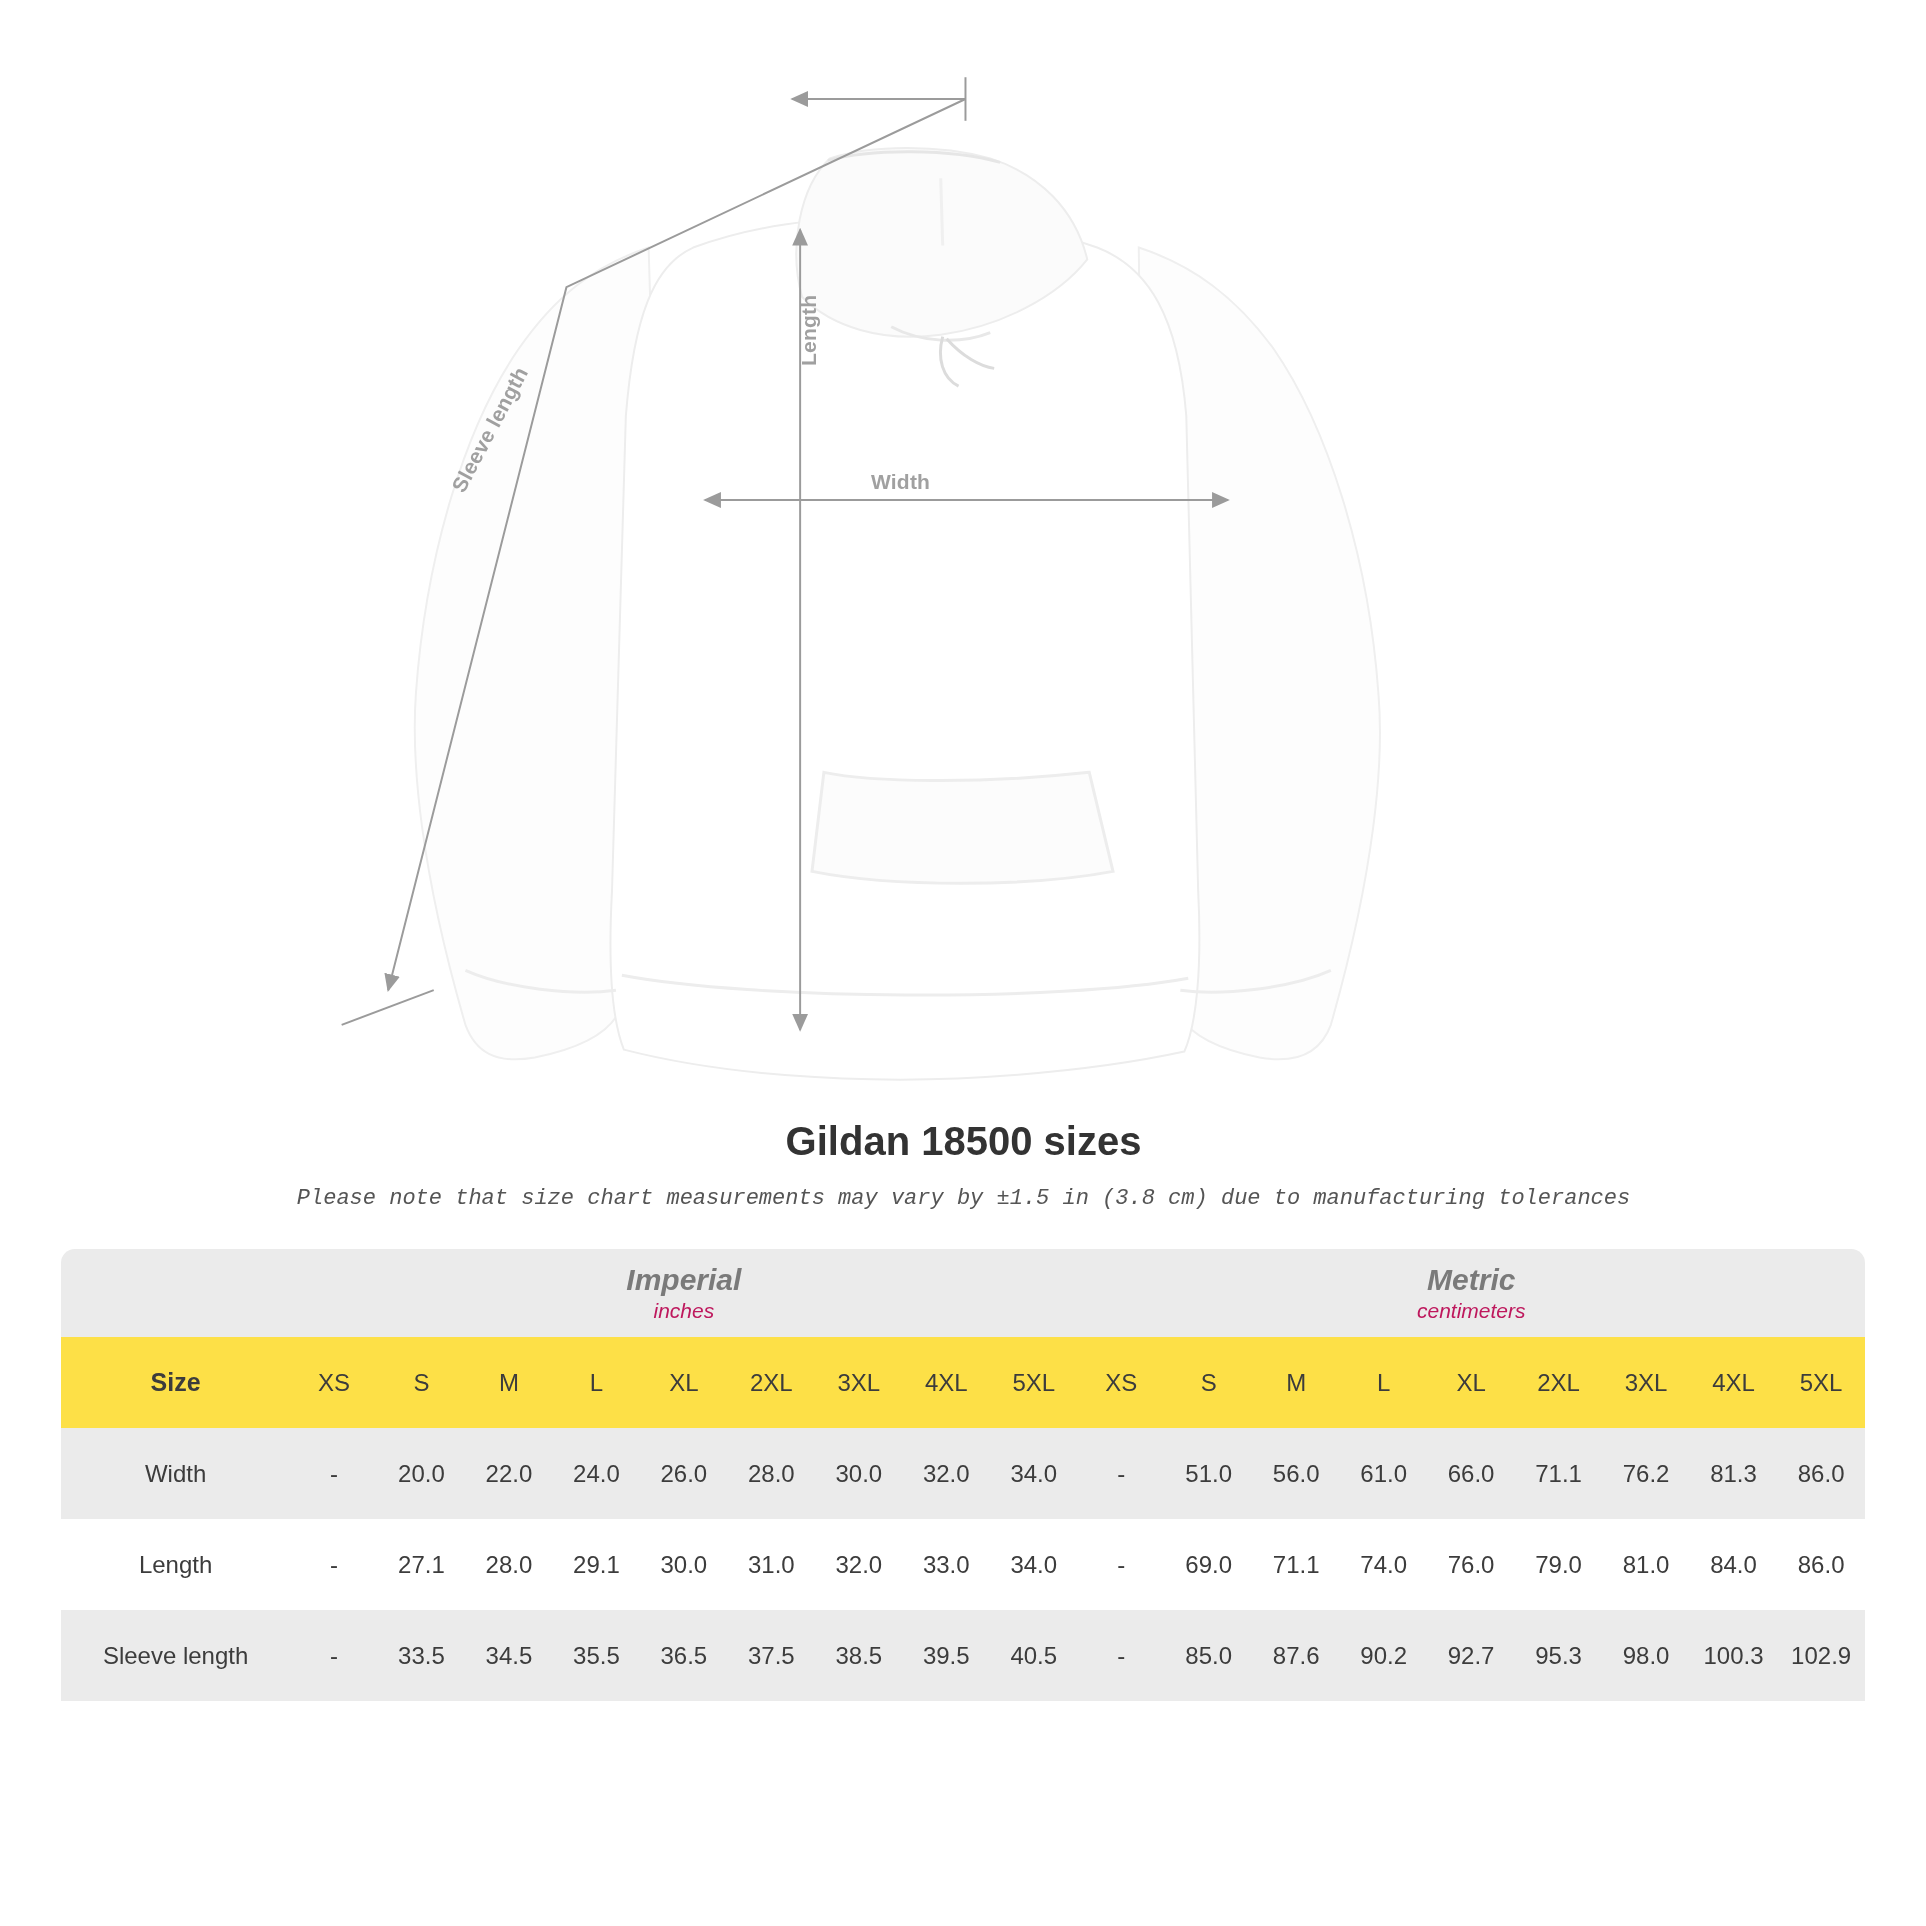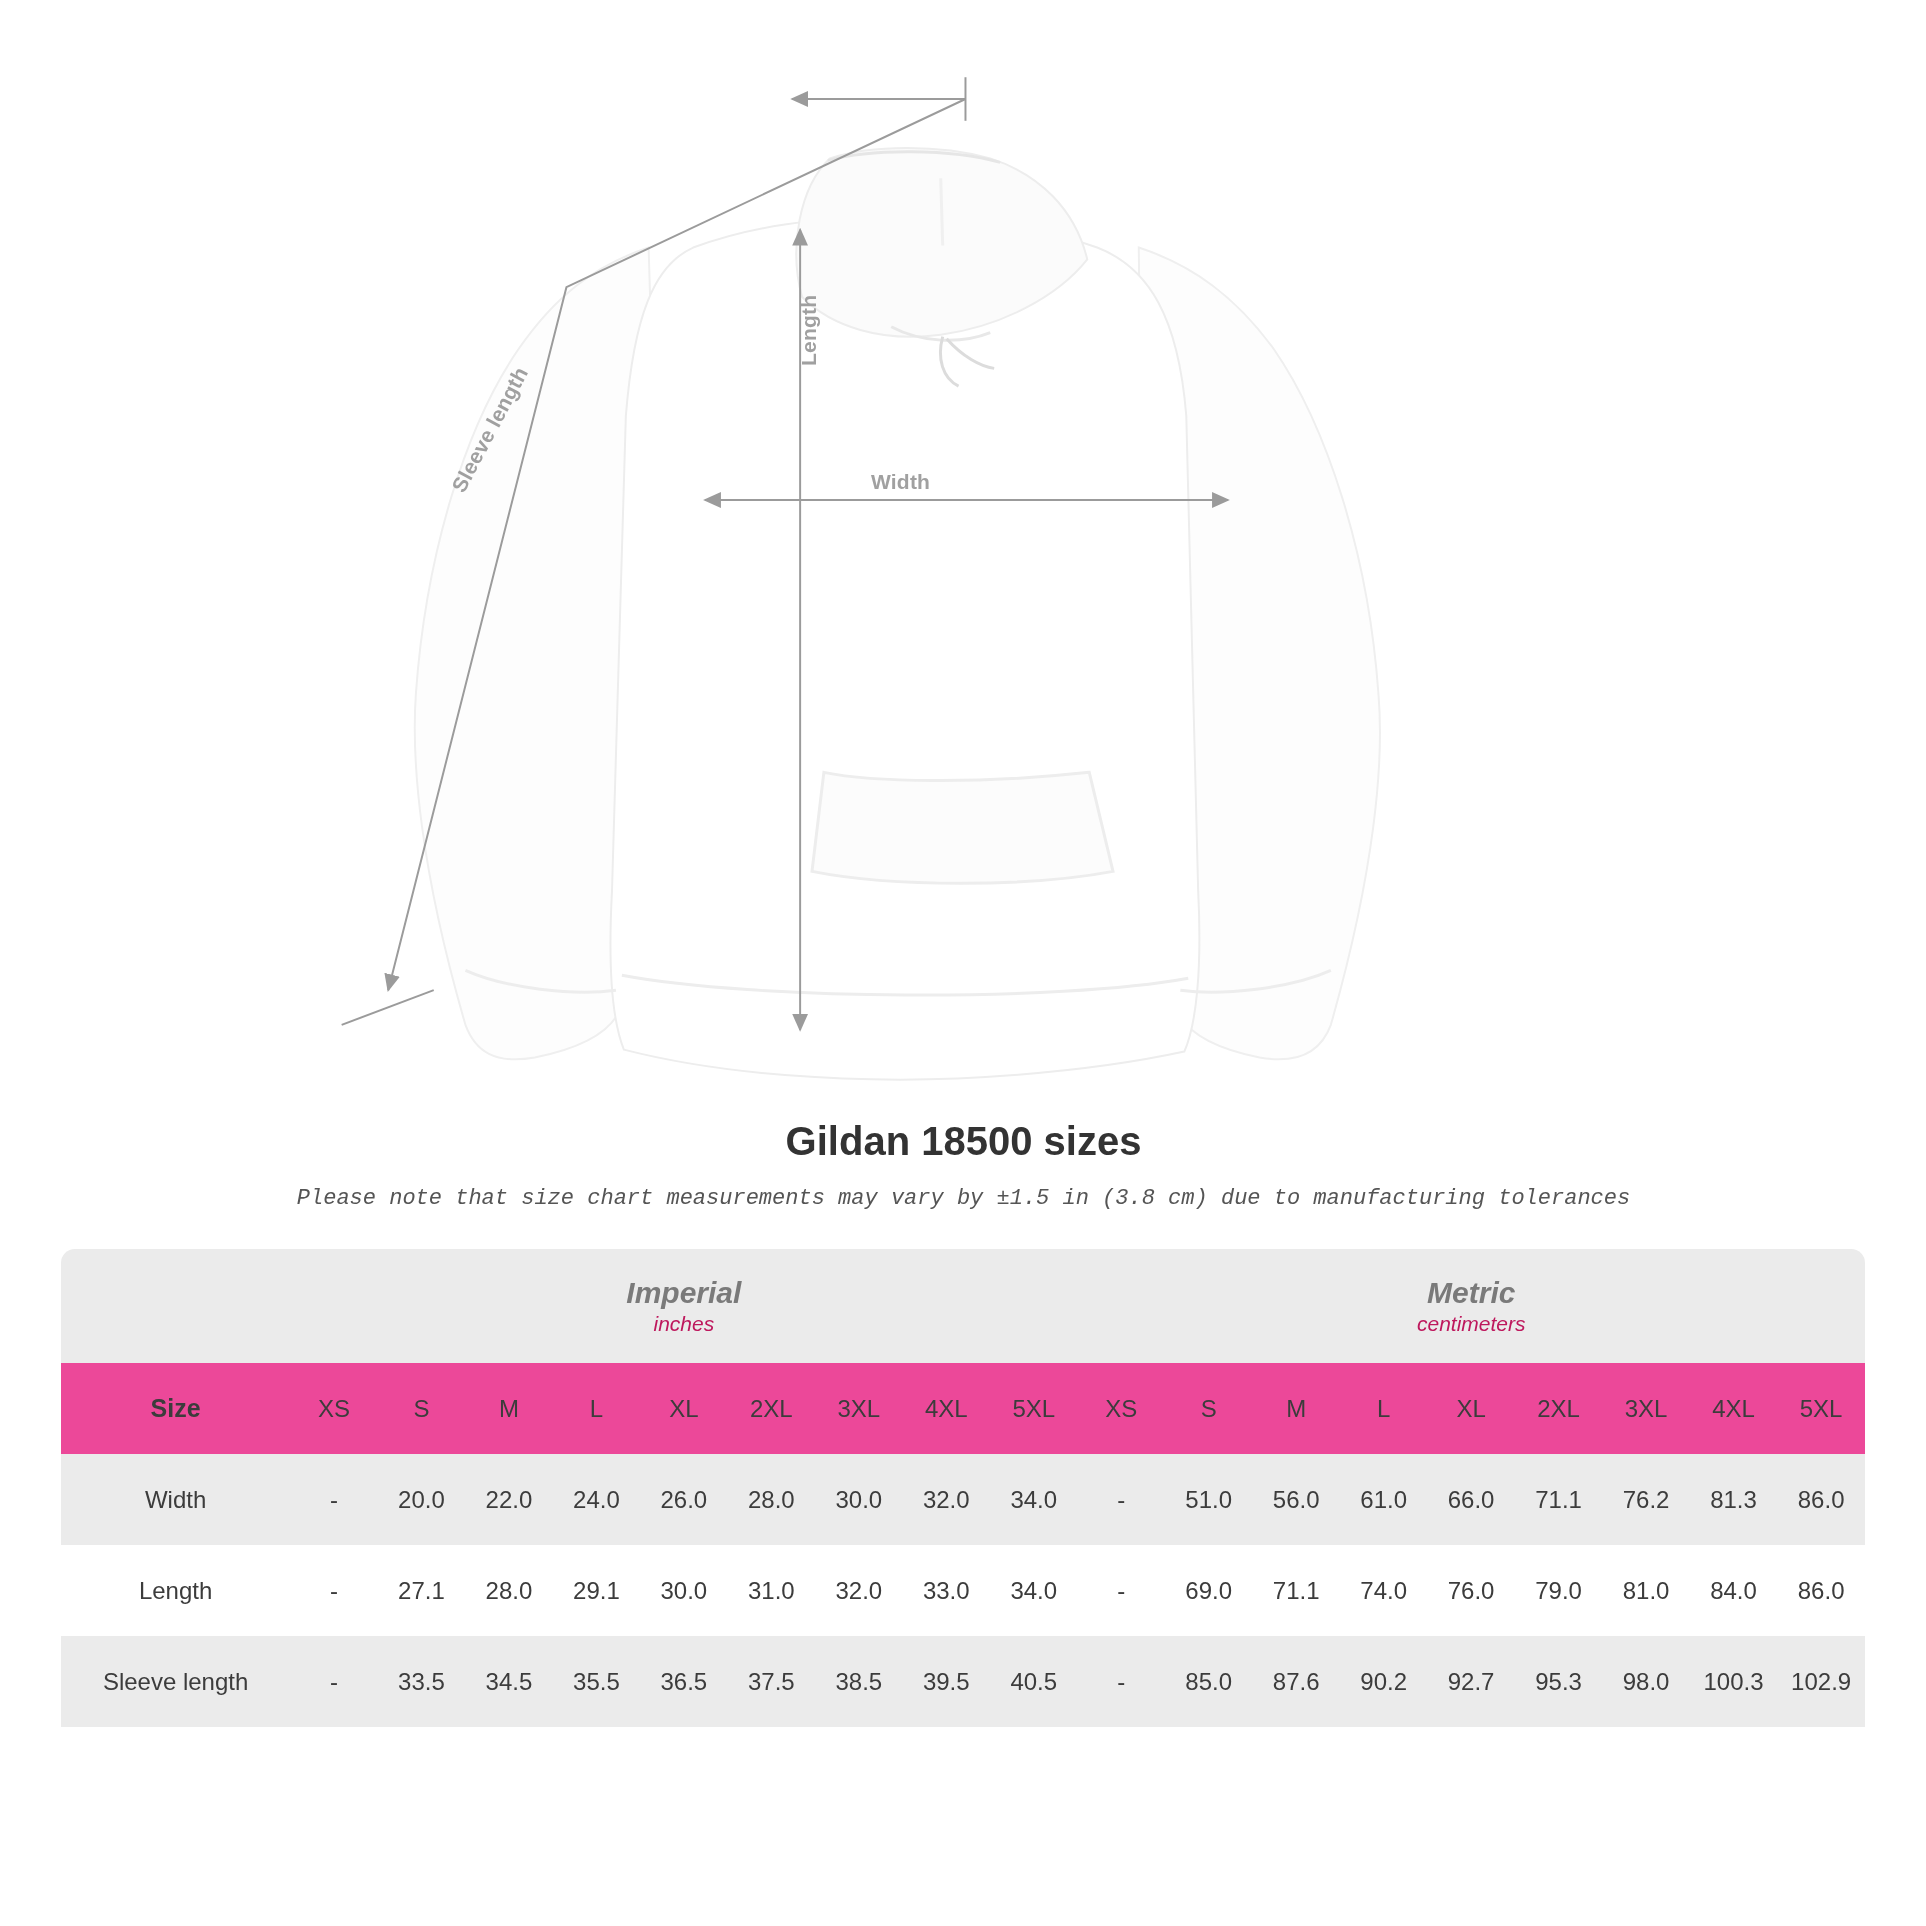--- a/index.html
+++ b/index.html
@@ -84,42 +84,42 @@
   table.size-table th {
     text-align: center;
     vertical-align: middle;
     font-size: 24px;
     color: #3c3c3c;
     font-weight: normal;
     border: 0;
     padding: 0;
   }
   .unit-head {
-    height: 114px;
+    height: 88px;
     background: #ebebeb;
   }
   .unit-head .unit-main {
     font-size: 30px;
     font-weight: bold;
     font-style: italic;
     color: #7a7a7a;
     line-height: 1.18;
   }
   .unit-head .unit-sub {
     font-size: 21px;
     font-style: italic;
     color: #be185d;
     line-height: 1.3;
   }
   .corner-cell {
     background: #ebebeb;
   }
   .hdr-row td {
     height: 91px;
-    background: #ec4899;
+    background: #fde047;
     font-weight: bold;
     color: #4a4a4a;
     font-size: 25px;
   }
   .hdr-row td.rowlabel-head {
     font-size: 25px;
     font-weight: bold;
   }
   .data-row td {
     height: 91px;

